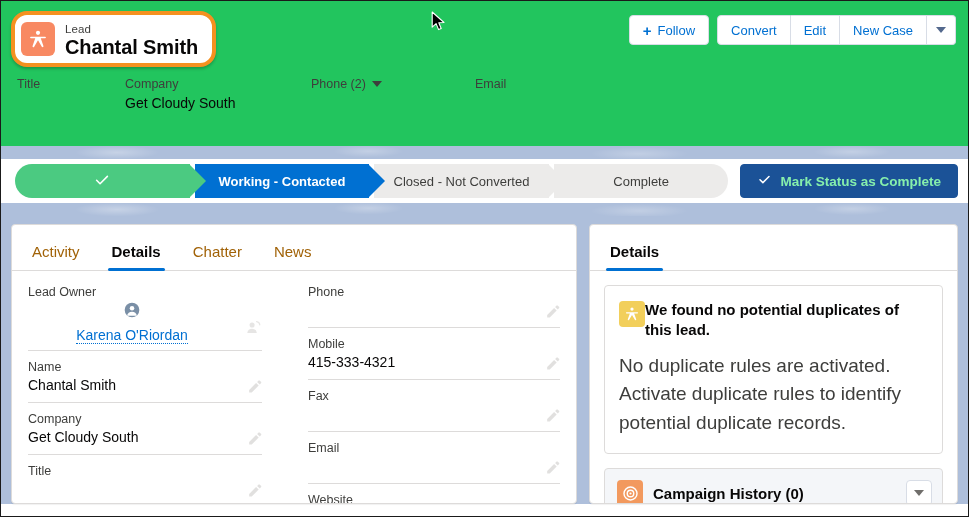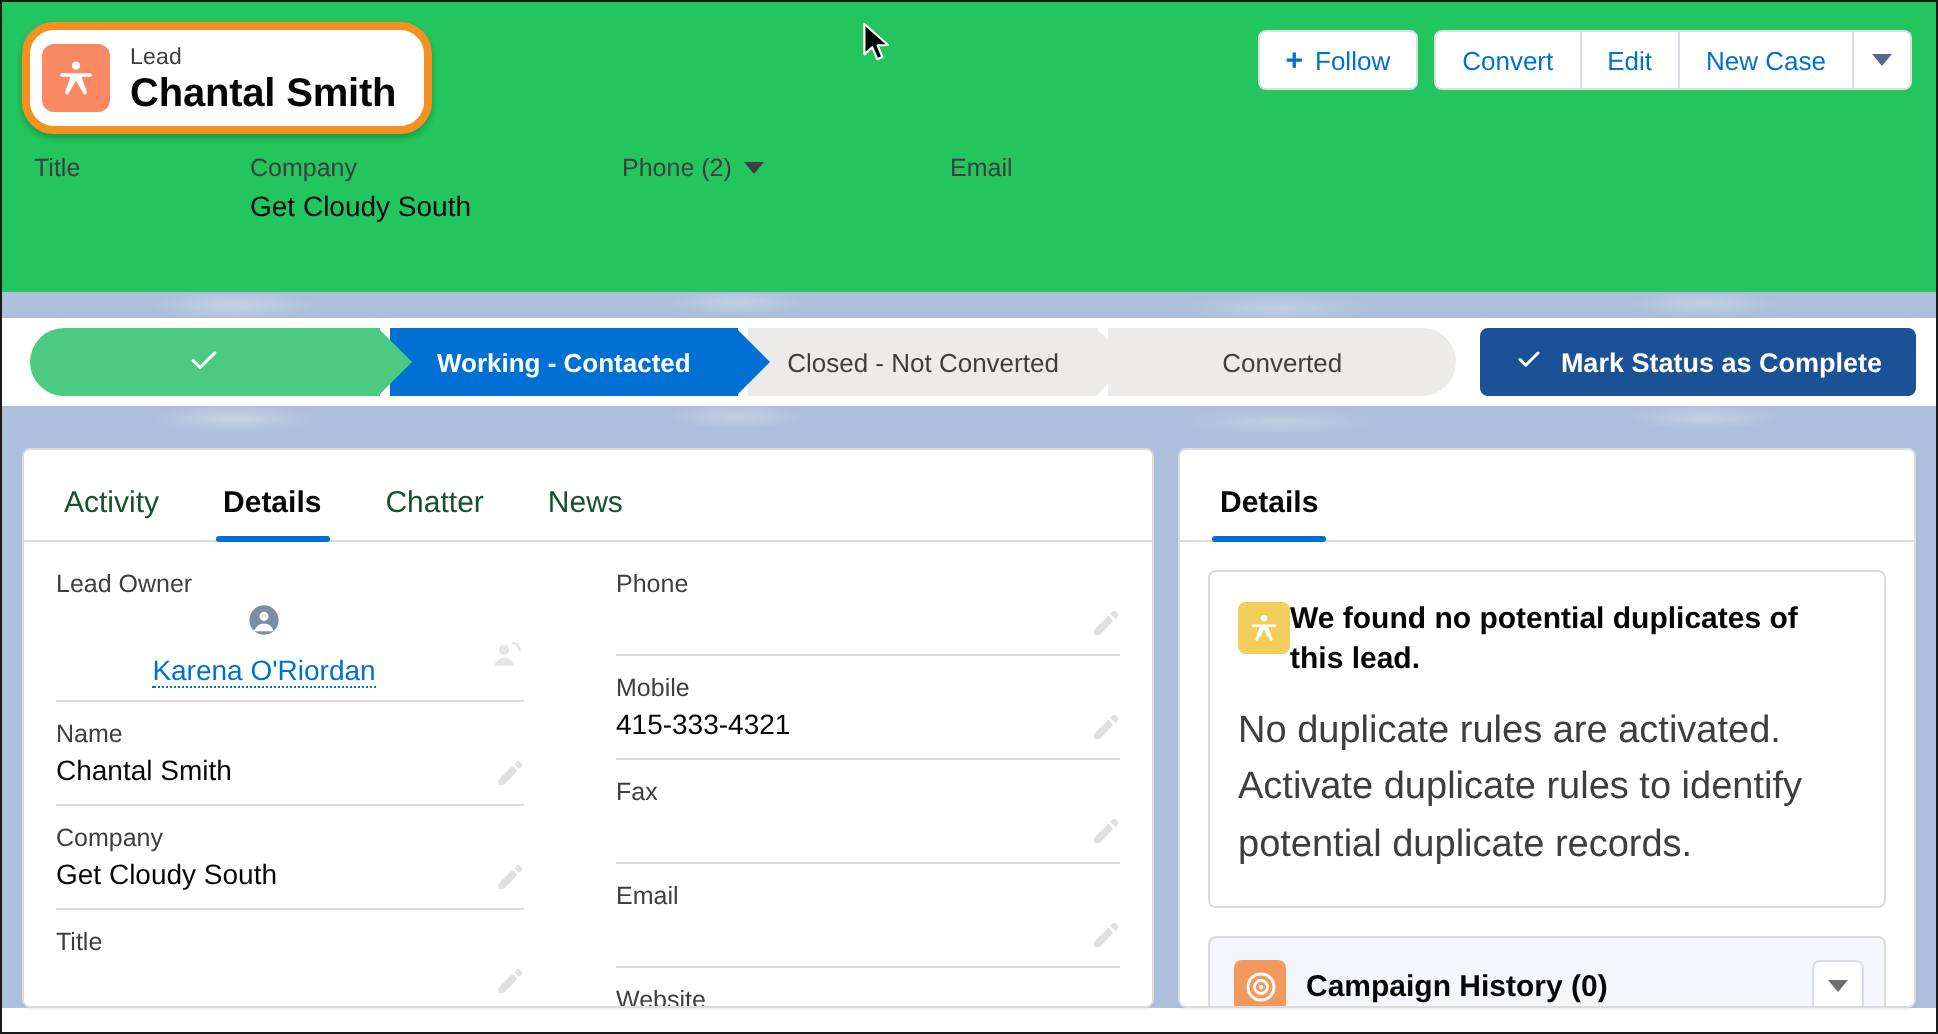--- a/index.html
+++ b/index.html
@@ -182,21 +182,21 @@
     z-index: 2;
   }
   .path-step:last-child::after { display: none; }
   .path-step.complete { background: #4bca81; color: #fff; }
   .path-step.complete::after { border-left-color: #4bca81; }
   .path-step.current { background: #0070d2; color: #fff; font-weight: 700; }
   .path-step.current::after { border-left-color: #0070d2; }
   .tick { display: inline-block; }
   .btn-complete {
     background: #1b5297;
-    color: #ffffff;
+    color: #86efac;
     border: 1px solid #1b5297;
     border-radius: 4px;
     height: 34px;
     padding: 0 16px;
     font-size: 13.5px;
     font-weight: 600;
     display: inline-flex;
     align-items: center;
     gap: 8px;
     cursor: pointer;
@@ -227,21 +227,21 @@
   .tabbar {
     display: flex;
     align-items: flex-end;
     height: 46px;
     border-bottom: 1px solid #dddbda;
     padding: 0 4px;
     box-sizing: border-box;
   }
   .tab {
     font-size: 15px;
-    color: #14532d;
+    color: #a16207;
     padding: 0 16px 10px 16px;
     cursor: pointer;
     position: relative;
     white-space: nowrap;
   }
   .tab.active { color: #080707; font-weight: 700; }
   .tab.active::after {
     content: "";
     position: absolute;
     left: 12px; right: 12px; bottom: -1px;
@@ -447,21 +447,21 @@
           </svg>
         </span>
       </div>
       <div class="path-step current">
         <span>Working - Contacted</span>
       </div>
       <div class="path-step">
         <span>Closed - Not Converted</span>
       </div>
       <div class="path-step">
-        <span>Converted</span>
+        <span>Complete</span>
       </div>
     </div>
     <button class="btn-complete">
       <span>
         <svg width="15" height="15" viewBox="0 0 24 24" aria-hidden="true">
           <path d="M4.8 12.4l4.6 4.6L19.2 7.2" fill="none" stroke="#ffffff" stroke-width="2.4" stroke-linecap="round" stroke-linejoin="round"></path>
         </svg>
       </span>
       <span>Mark Status as Complete</span>
     </button>

